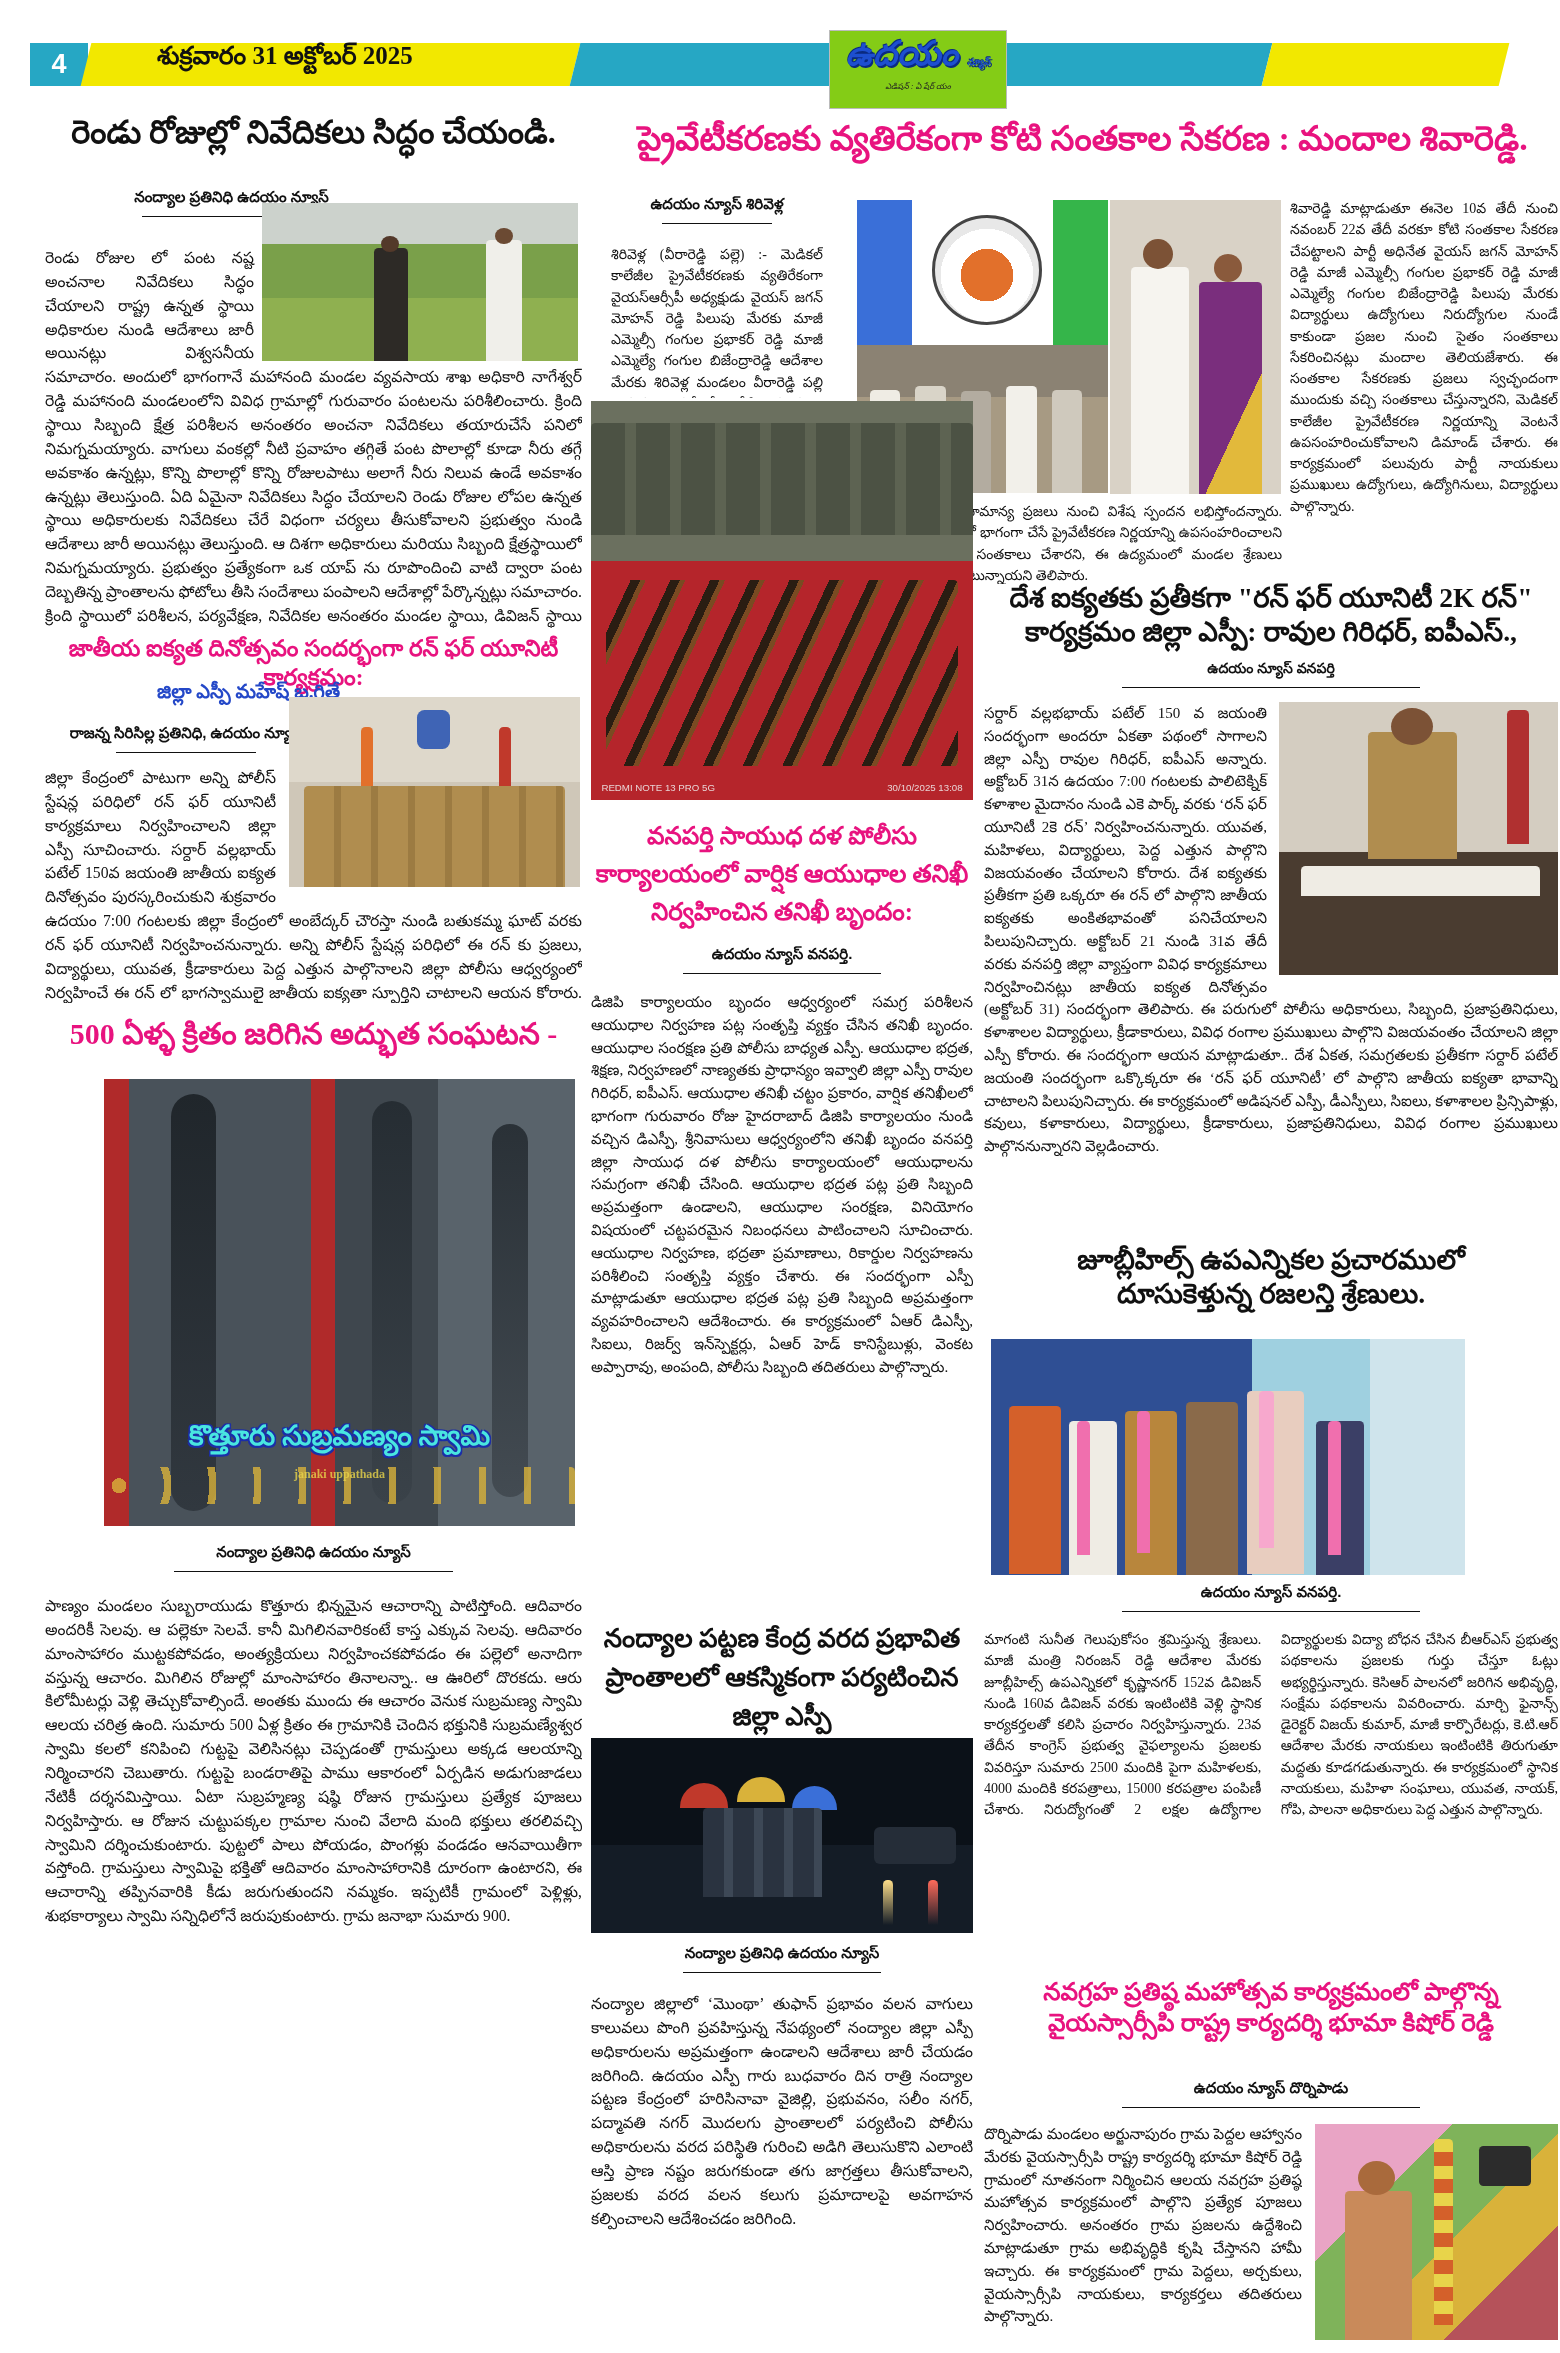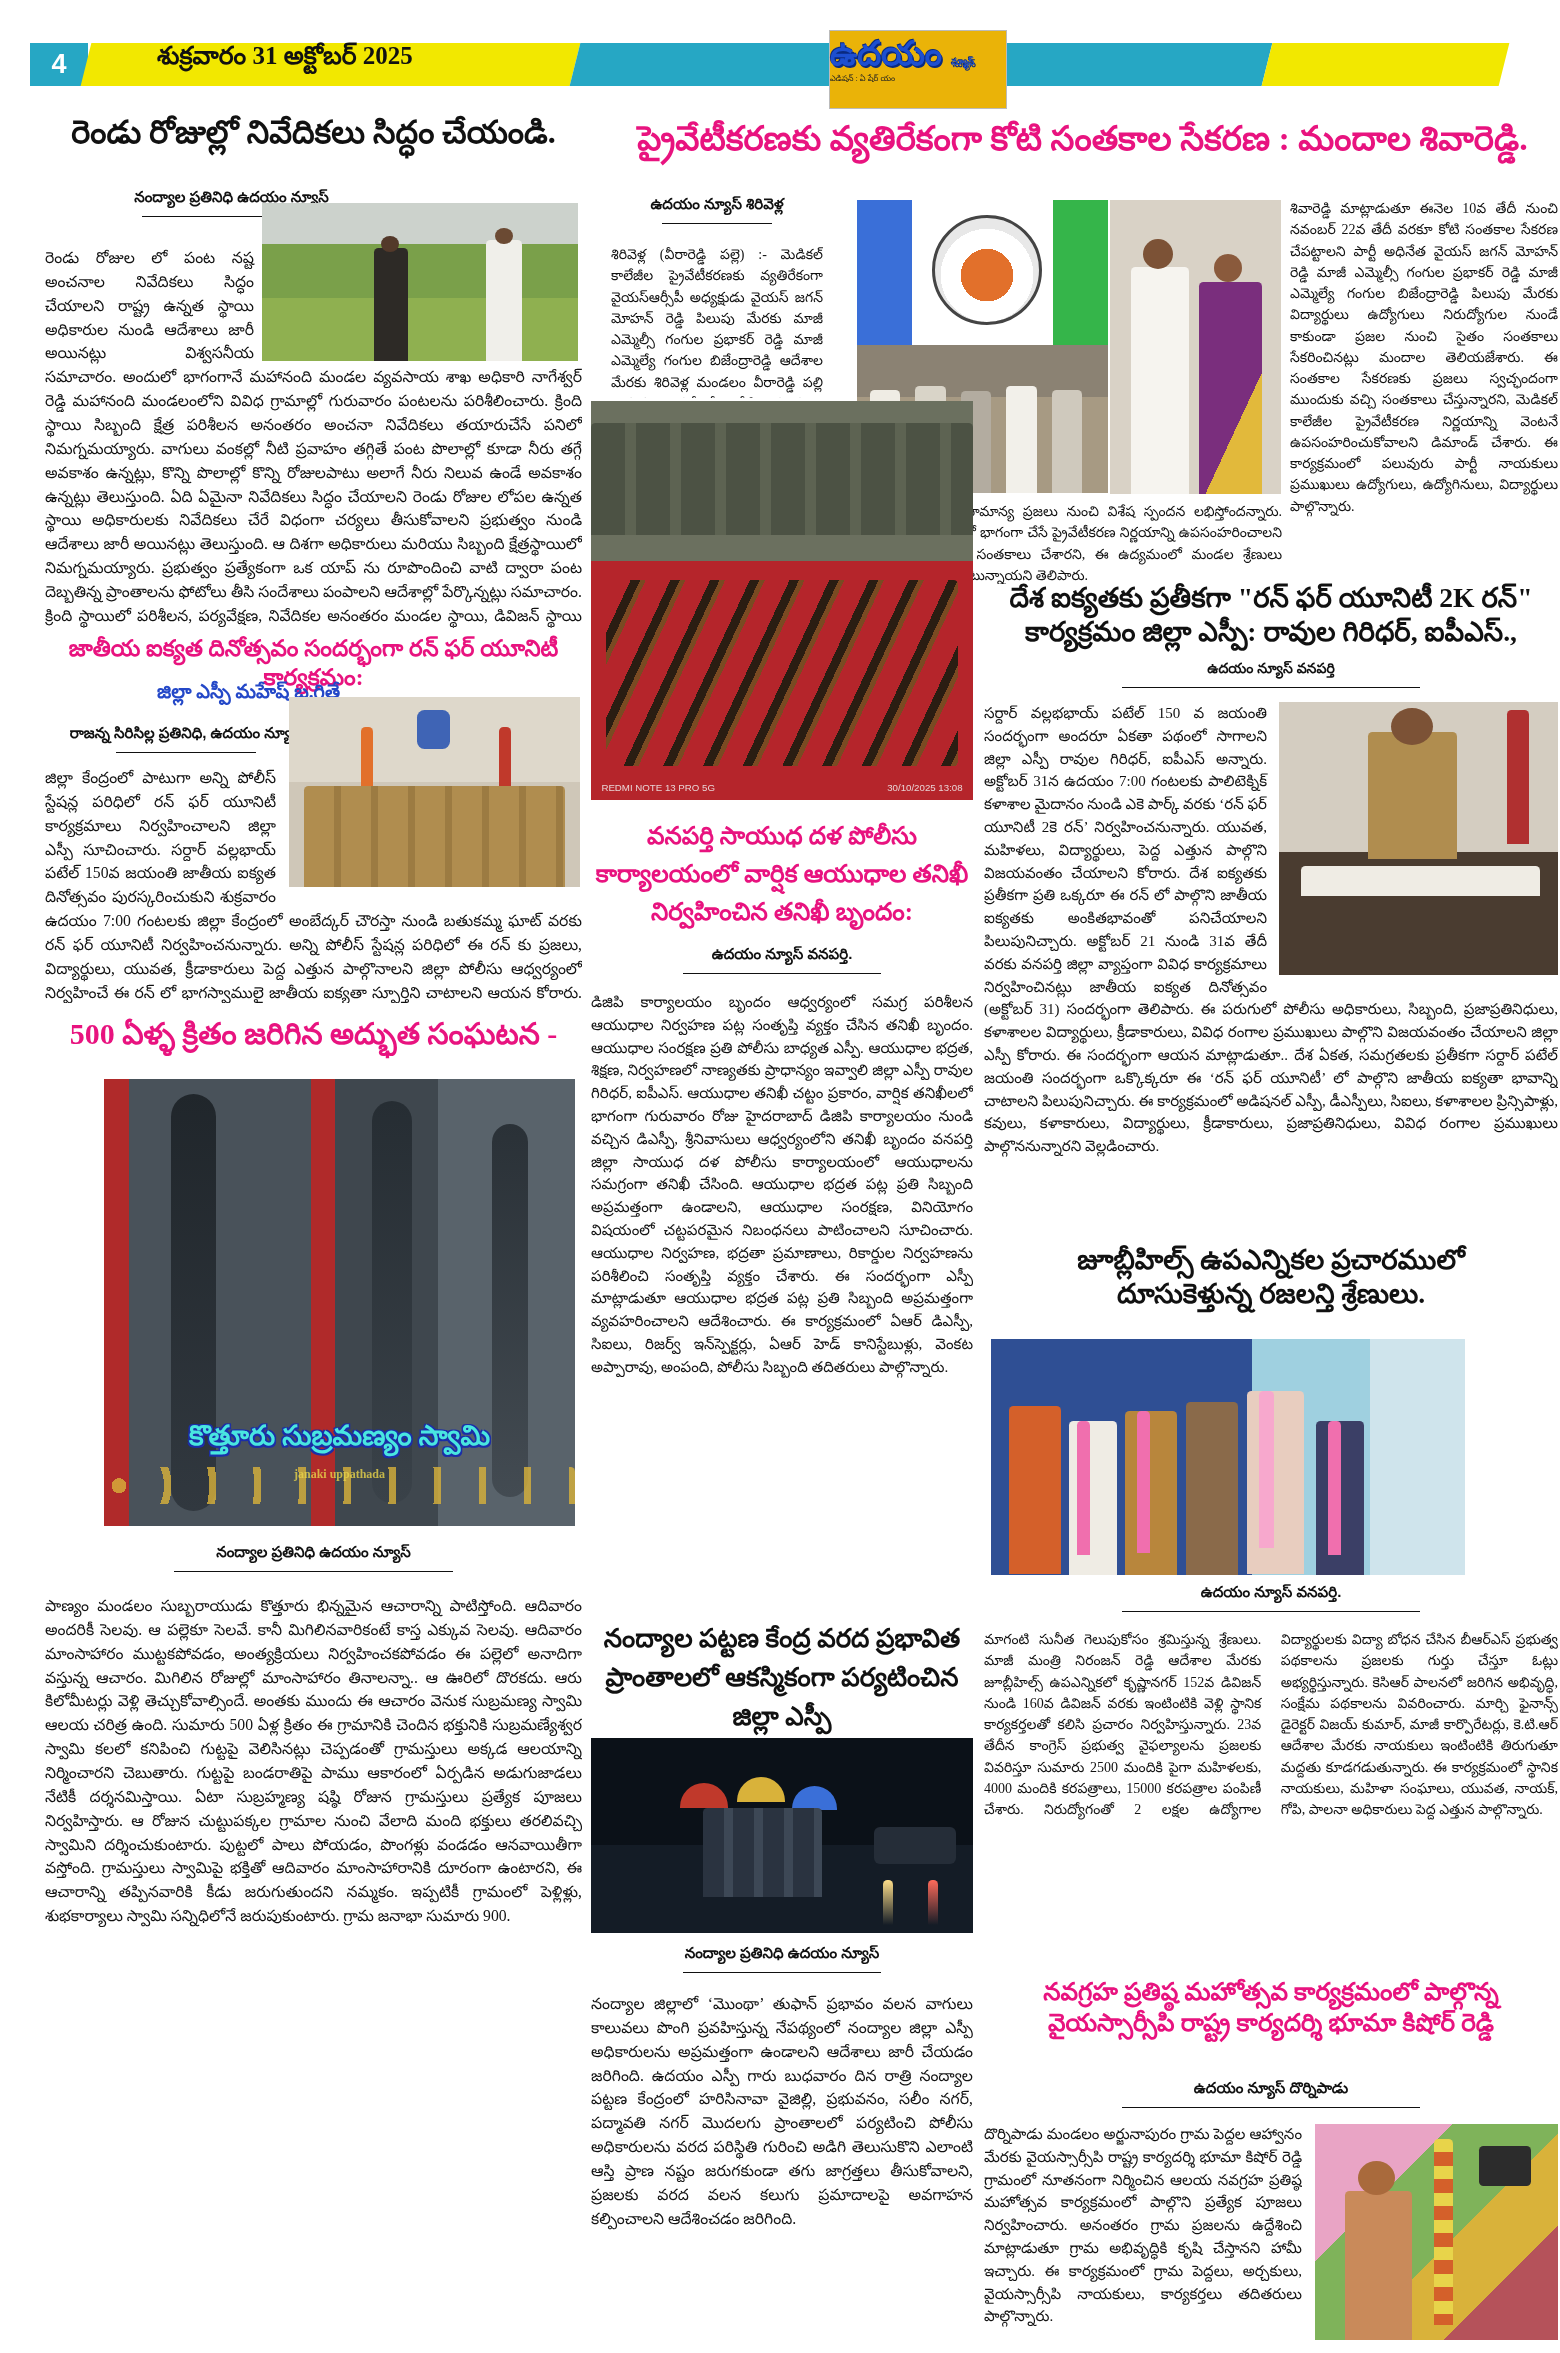--- a/index.html
+++ b/index.html
@@ -16,25 +16,25 @@
   .photo{overflow:hidden;}
   .spacer-r{float:right;}
   .twocol{column-count:2;column-gap:19.4px;}
   
   .skew{transform:skewX(-14deg);}
   .hdr-yellow{background:#f2e800;}
   .hdr-cyan{background:#26a7c4;}
   .pageno{background:#26a7c4;color:#fff;font-weight:bold;font-size:27px;
           display:flex;align-items:center;justify-content:center;font-family:"Liberation Sans",sans-serif;}
   .dateline{font-weight:bold;font-size:25px;display:flex;align-items:center;}
-  .logobox{background:#eab308;border:0.7px solid #bbb;}
+  .logobox{background:#84cc16;border:0.7px solid #bbb;text-align:center;font-style:italic;}
   .logotext{font-weight:bold;font-size:34px;color:#1d4fd0;line-height:1.05;
             text-shadow:1.5px 1.5px 0 #0a2a80, -0.7px -0.7px 0 #0a2a80;font-family:"Liberation Sans",sans-serif;}
   .logotag{font-size:9px;color:#1d4fd0;font-weight:bold;}
-  .editionline{font-size:8.2px;color:#222;margin-top:3px;}
+  .editionline{font-size:8.2px;color:#222;margin-top:11px;}
   .wm{position:absolute;color:#f2f2f2;font-size:9.7px;font-family:"Liberation Sans",sans-serif;opacity:.85;}
   .overlay-caption{position:absolute;left:0;right:0;text-align:center;font-weight:bold;font-size:28px;
                    color:#49e6e0;text-shadow:1.5px 1.5px 0 #1b2ea8,-1.5px -1.5px 0 #1b2ea8,1.5px -1.5px 0 #1b2ea8,-1.5px 1.5px 0 #1b2ea8;}
   .overlay-wm{position:absolute;left:0;right:0;text-align:center;color:#e8d44a;font-size:12px;font-weight:bold;opacity:.8;}
   .fig{position:absolute;border-radius:4.5px 4.5px 0 0;}
 </style>
 </head>
 <body>
 
 <div id="page">

